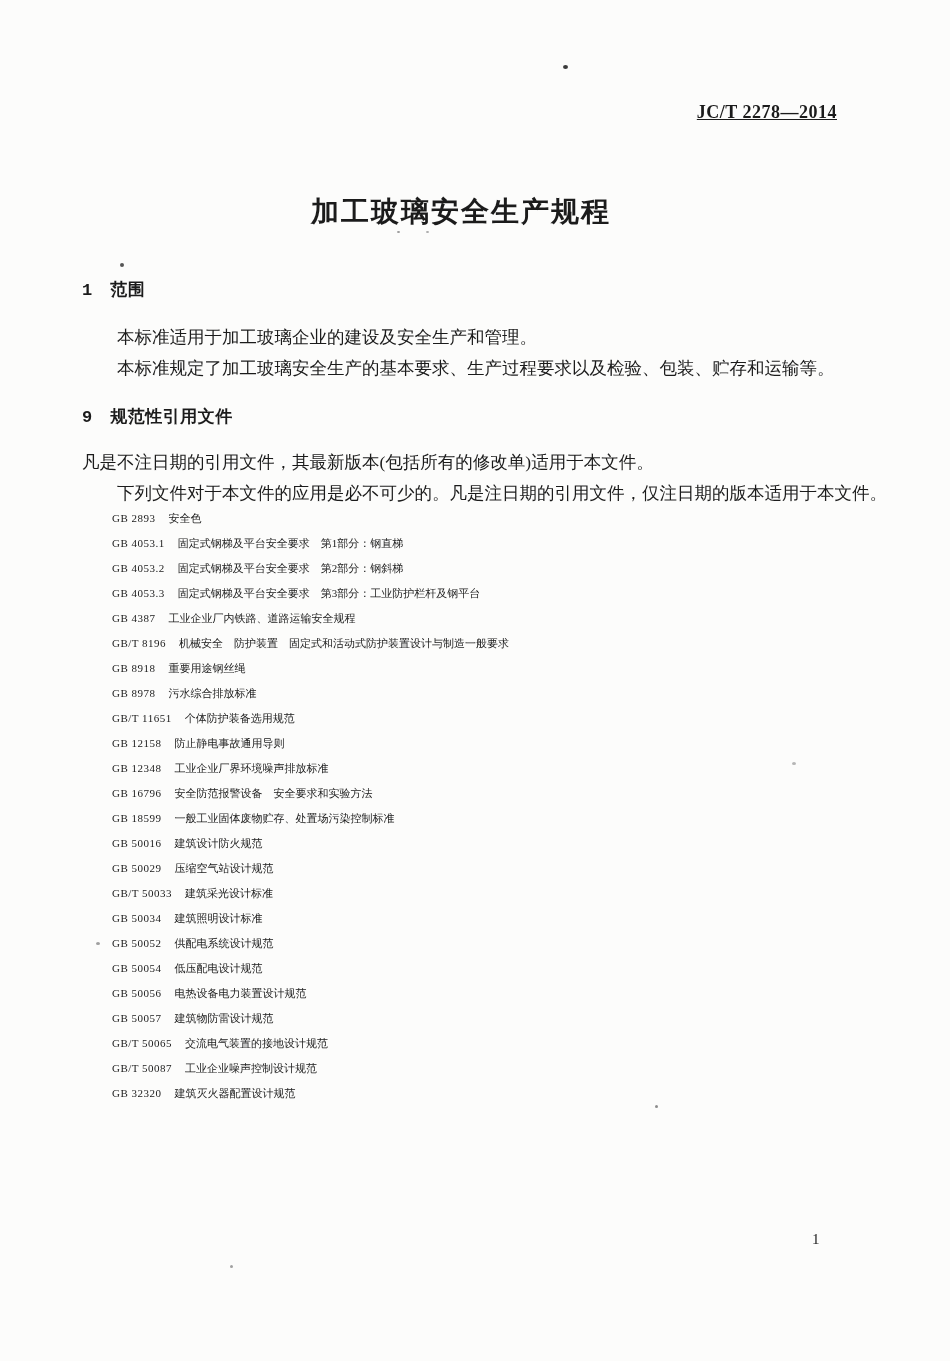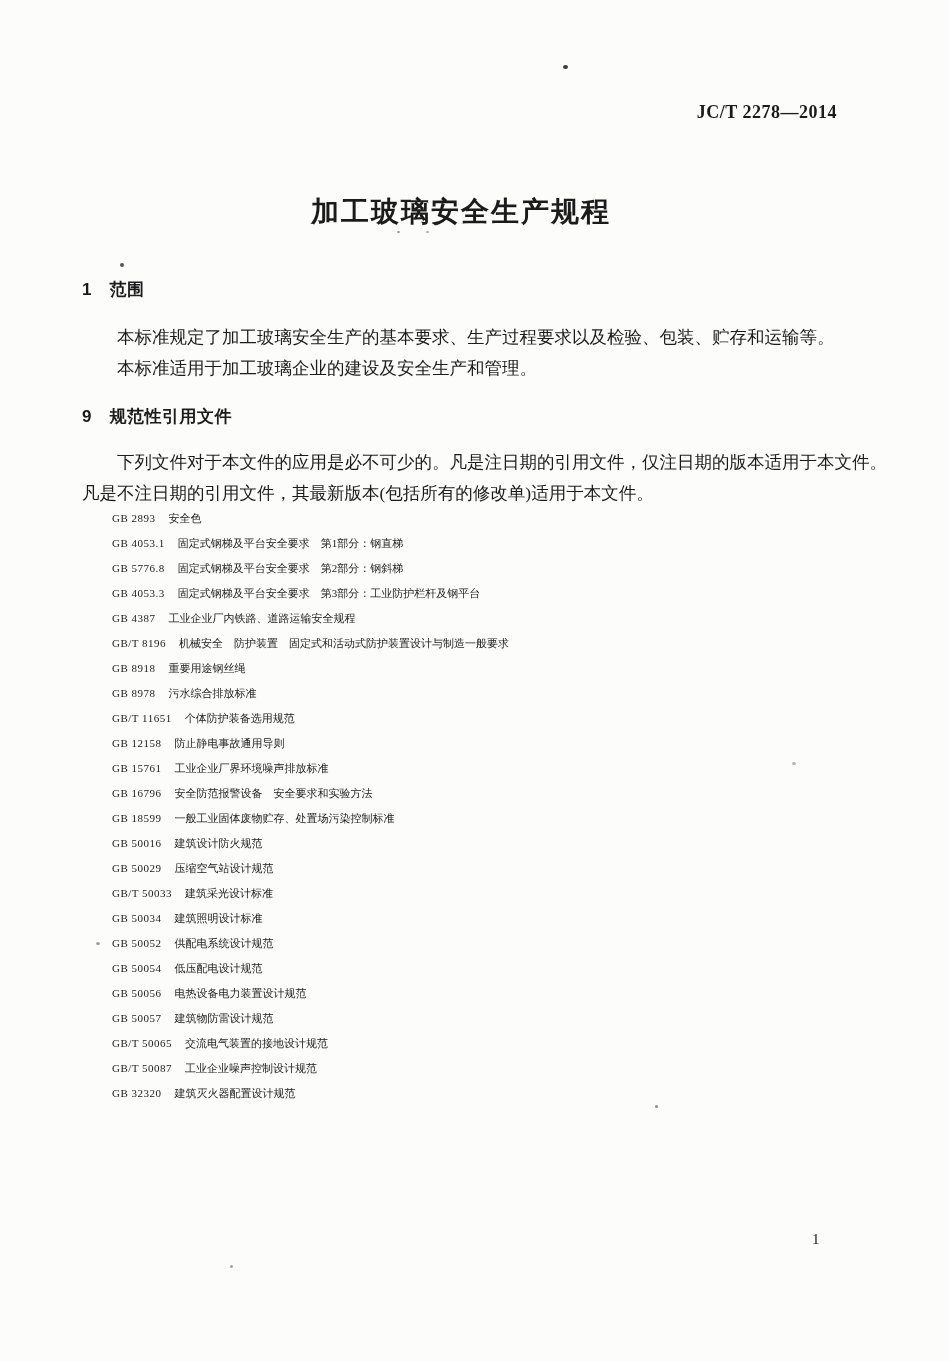--- a/index.html
+++ b/index.html
@@ -8,32 +8,32 @@
     background:#fcfcfb;
     position:relative;
     font-family:"Liberation Serif","DejaVu Serif",serif;
     color:#1b1b1b;
     overflow:hidden;
   }
   .page{position:absolute;inset:0;}
   .doc-code{
     position:absolute;top:102px;right:113px;
     font-family:"Liberation Serif",serif;
-    font-weight:bold;font-size:18px;letter-spacing:.5px;
+    font-weight:bold;font-size:18px;letter-spacing:.5px;text-decoration:underline;
   }
   .doc-title{
     position:absolute;top:193px;left:0;width:950px;
     text-align:center;
     font-family:"Liberation Sans",sans-serif;
     font-weight:bold;font-size:28px;letter-spacing:2px;
     transform:translateX(-14px);
   }
   .sec-heading{
     position:absolute;left:82px;
-    font-family:Liberation Sans, sans-serif;
+    font-family:Liberation Mono, monospace;
     font-weight:bold;font-size:17px;letter-spacing:.5px;
   }
   #s1-heading{top:278px;}
   #s2-heading{top:405px;}
   .para{
     position:absolute;left:82px;width:776px;
     font-size:17.5px;
   }
   #s1-paras{top:322px;}
   #s2-intro{top:447px;}
@@ -72,44 +72,44 @@
 
 <div class="page">
 
   <div class="doc-code">JC/T 2278—2014</div>
 
   <div class="doc-title">加工玻璃安全生产规程</div>
 
   <div class="sec-heading" id="s1-heading">1　范围</div>
 
   <div class="para" id="s1-paras">
+    <div class="line indent">本标准适用于加工玻璃企业的建设及安全生产和管理。</div>
     <div class="line indent">本标准规定了加工玻璃安全生产的基本要求、生产过程要求以及检验、包装、贮存和运输等。</div>
-    <div class="line indent">本标准适用于加工玻璃企业的建设及安全生产和管理。</div>
   </div>
 
   <div class="sec-heading" id="s2-heading">9　规范性引用文件</div>
 
   <div class="para" id="s2-intro">
+    <div class="line">凡是不注日期的引用文件，其最新版本(包括所有的修改单)适用于本文件。</div>
     <div class="line indent">下列文件对于本文件的应用是必不可少的。凡是注日期的引用文件，仅注日期的版本适用于本文件。</div>
-    <div class="line">凡是不注日期的引用文件，其最新版本(包括所有的修改单)适用于本文件。</div>
   </div>
 
   <div class="ref-list">
 
       <div class="ref-row">
         <span class="ref-code">GB 2893</span><span class="ref-title">安全色</span>
       </div>
 
 
       <div class="ref-row">
         <span class="ref-code">GB 4053.1</span><span class="ref-title">固定式钢梯及平台安全要求　第1部分：钢直梯</span>
       </div>
 
       <div class="ref-row">
-        <span class="ref-code">GB 5776.8</span><span class="ref-title">固定式钢梯及平台安全要求　第2部分：钢斜梯</span>
+        <span class="ref-code">GB 4053.2</span><span class="ref-title">固定式钢梯及平台安全要求　第2部分：钢斜梯</span>
       </div>
 
       <div class="ref-row">
         <span class="ref-code">GB 4053.3</span><span class="ref-title">固定式钢梯及平台安全要求　第3部分：工业防护栏杆及钢平台</span>
       </div>
 
       <div class="ref-row">
         <span class="ref-code">GB 4387</span><span class="ref-title">工业企业厂内铁路、道路运输安全规程</span>
       </div>
 
@@ -128,21 +128,21 @@
 
       <div class="ref-row">
         <span class="ref-code">GB/T 11651</span><span class="ref-title">个体防护装备选用规范</span>
       </div>
 
       <div class="ref-row">
         <span class="ref-code">GB 12158</span><span class="ref-title">防止静电事故通用导则</span>
       </div>
 
       <div class="ref-row">
-        <span class="ref-code">GB 15761</span><span class="ref-title">工业企业厂界环境噪声排放标准</span>
+        <span class="ref-code">GB 12348</span><span class="ref-title">工业企业厂界环境噪声排放标准</span>
       </div>
 
 
       <div class="ref-row">
         <span class="ref-code">GB 16796</span><span class="ref-title">安全防范报警设备　安全要求和实验方法</span>
       </div>
 
       <div class="ref-row">
         <span class="ref-code">GB 18599</span><span class="ref-title">一般工业固体废物贮存、处置场污染控制标准</span>
       </div>

